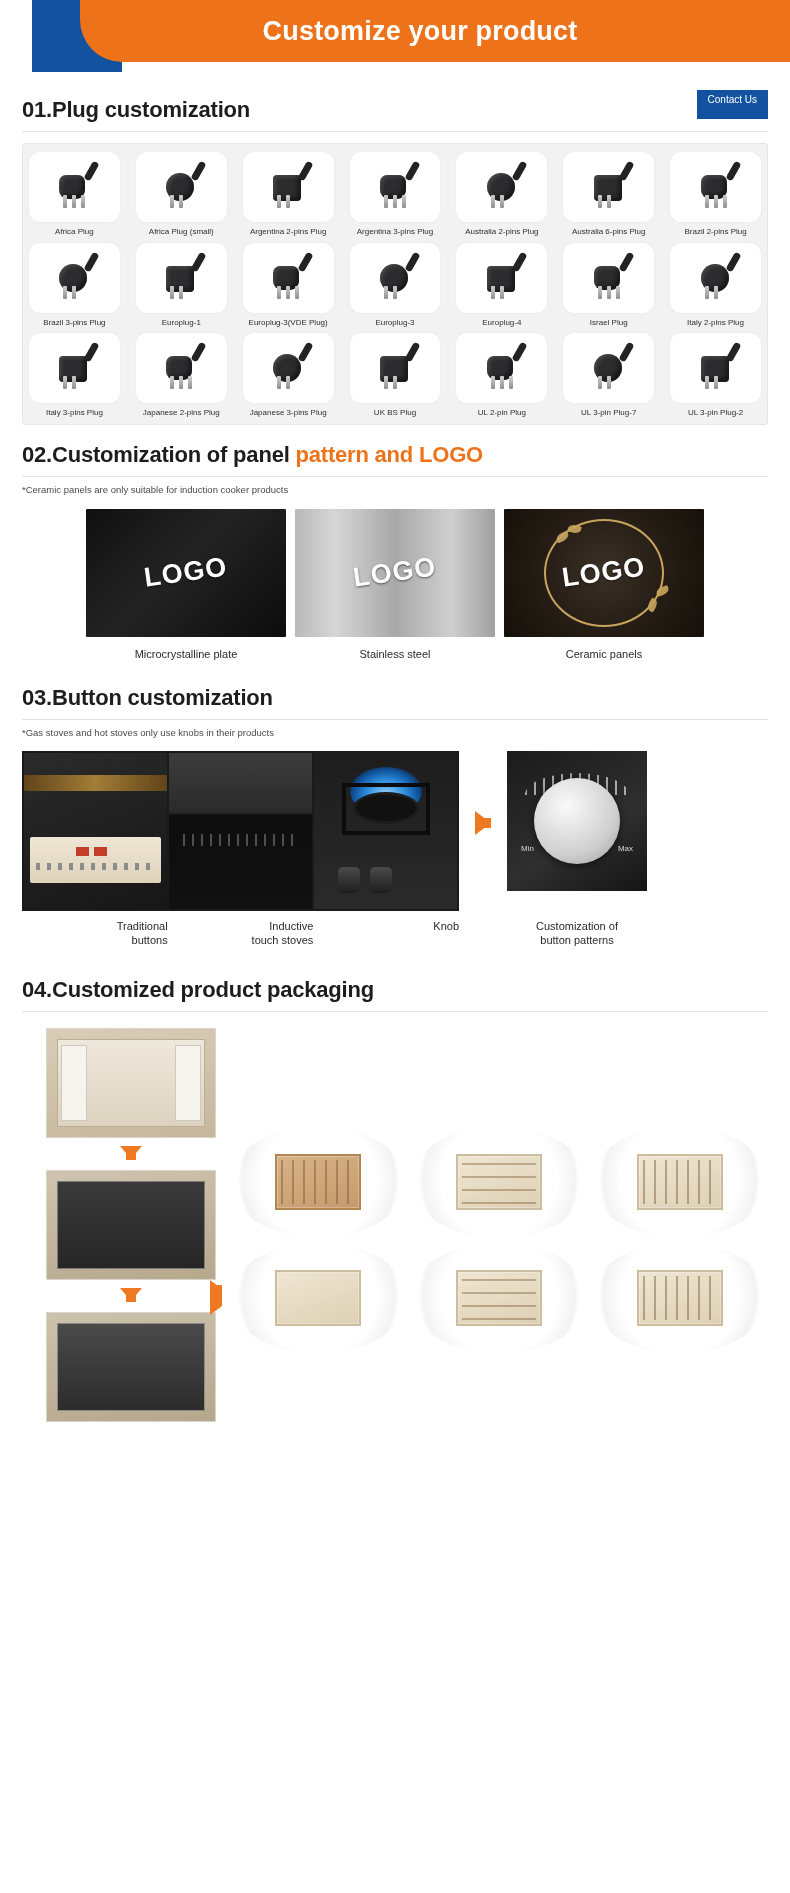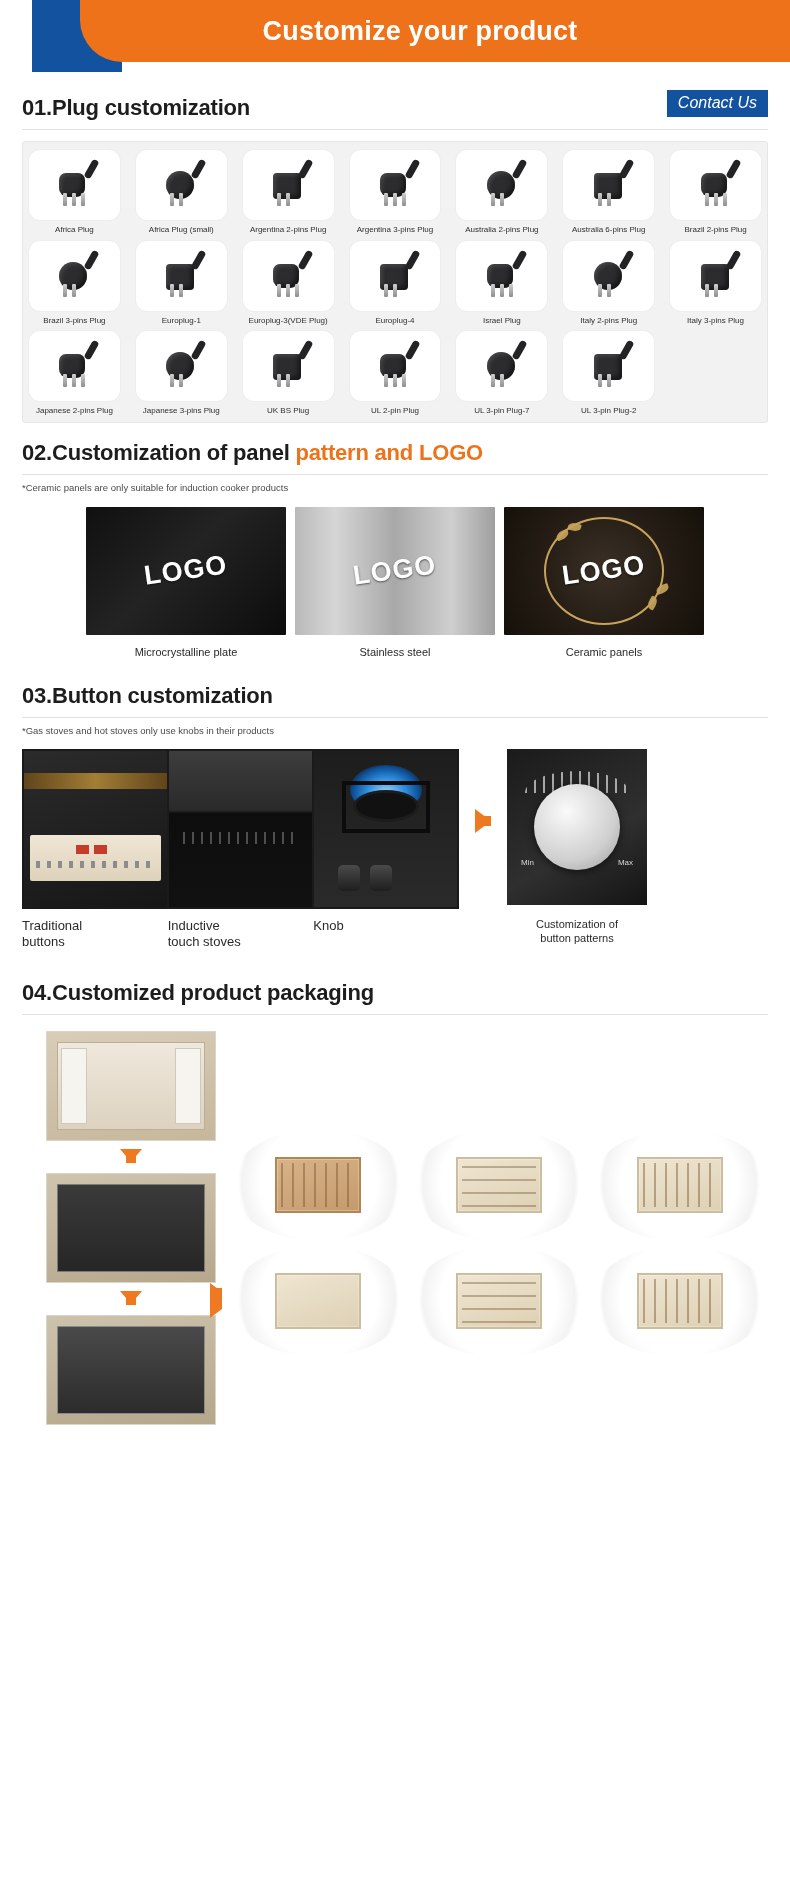--- a/index.html
+++ b/index.html
@@ -56,28 +56,27 @@
     font-size: 22px;
     font-weight: bold;
     color: #1d1d1d;
     letter-spacing: -0.2px;
     line-height: 1.1;
   }
   .sec-title .accent { color: #ee7219; }
   .contact-btn {
     background: #12529e;
     color: #fff;
-    font-size: 16px;
-    padding: 4px 11px 5px;
+    font-size: 10px;
+    padding: 4px 11px 14px;
     border: none;
     cursor: pointer;
     white-space: nowrap;
     margin-bottom: 3px;
     font-family: "Liberation Sans", sans-serif;
-    font-style: italic;
   }
   .sec-note {
     font-size: 9.5px;
     color: #4a4a4a;
     margin-top: 7px;
   }
 
   
   .plug-grid {
     margin-top: 11px;
@@ -239,21 +238,21 @@
     border-bottom: 12px solid transparent;
     border-left: 16px solid #ef7920;
     position: relative;
   }
   .arrow-right .stem {
     position: absolute; left: -14px; top: -5px;
     width: 14px; height: 10px; background: #ef7920;
   }
   .btn-right { width: 140px; }
   .knob-tile {
-    height: 156px;
+    height: 140px;
     background: linear-gradient(150deg,#1b1b1b,#2f2f2f 60%,#141414);
     position: relative;
     overflow: hidden;
   }
   .knob-big {
     position: absolute; left: 50%; top: 50%;
     width: 86px; height: 86px; margin-left: -43px; margin-top: -43px;
     border-radius: 50%;
     background: radial-gradient(circle at 38% 32%, #fafafa, #cfcfcf 62%, #9a9a9a 100%);
     box-shadow: 0 2px 8px rgba(0,0,0,.6);
@@ -269,21 +268,21 @@
     position: absolute; bottom: 38px; color: #d8d8d8; font-size: 8px;
   }
   .knob-min { left: 14px; }
   .knob-max { right: 14px; }
 
   .btn-captions {
     display: flex;
     width: 437px;
     margin-top: 9px;
   }
-  .btn-captions div { flex: 1; text-align: left; font-size: 13px; color: #2a2a2a; line-height: 1.25; }
+  .btn-captions div { flex: 1; text-align: right; font-size: 11px; color: #2a2a2a; line-height: 1.25; }
   .right-caption { width: 140px; margin-top: 9px; text-align: center; font-size: 11px; color: #2a2a2a; line-height: 1.25; }
 
   
   .pack-row { margin-top: 16px; display: flex; gap: 14px; padding-left: 24px; }
   .pack-left { width: 170px; }
   .pack-step {
     height: 110px;
     border: 1px solid #d9d4cc;
     position: relative;
     overflow: hidden;
@@ -468,20 +467,31 @@
               <div class="plug-pin" style="width: 4px; height: 13px; top: 34px; left: 16px;"></div>
               <div class="plug-pin" style="width: 4px; height: 13px; top: 34px; left: 25px;"></div>
               <div class="plug-pin" style="width: 4px; height: 13px; top: 34px; left: 34px;"></div>
             </div>
           </div>
           <div class="plug-label">Europlug-3(VDE Plug)</div>
         </div>
         <div class="plug-cell">
           <div class="plug-card">
             <div class="plug-art">
+              <div class="plug-body round"></div>
+              <div class="plug-cord"></div>
+              <div class="plug-pin" style="width: 4px; height: 13px; top: 34px; left: 16px;"></div>
+              <div class="plug-pin" style="width: 4px; height: 13px; top: 34px; left: 25px;"></div>
+            </div>
+          </div>
+          <div class="plug-label">Europlug-3</div>
+        </div>
+        <div class="plug-cell">
+          <div class="plug-card">
+            <div class="plug-art">
               <div class="plug-body sq"></div>
               <div class="plug-cord"></div>
               <div class="plug-pin" style="width: 4px; height: 13px; top: 34px; left: 16px;"></div>
               <div class="plug-pin" style="width: 4px; height: 13px; top: 34px; left: 25px;"></div>
             </div>
           </div>
           <div class="plug-label">Europlug-4</div>
         </div>
         <div class="plug-cell">
           <div class="plug-card">

